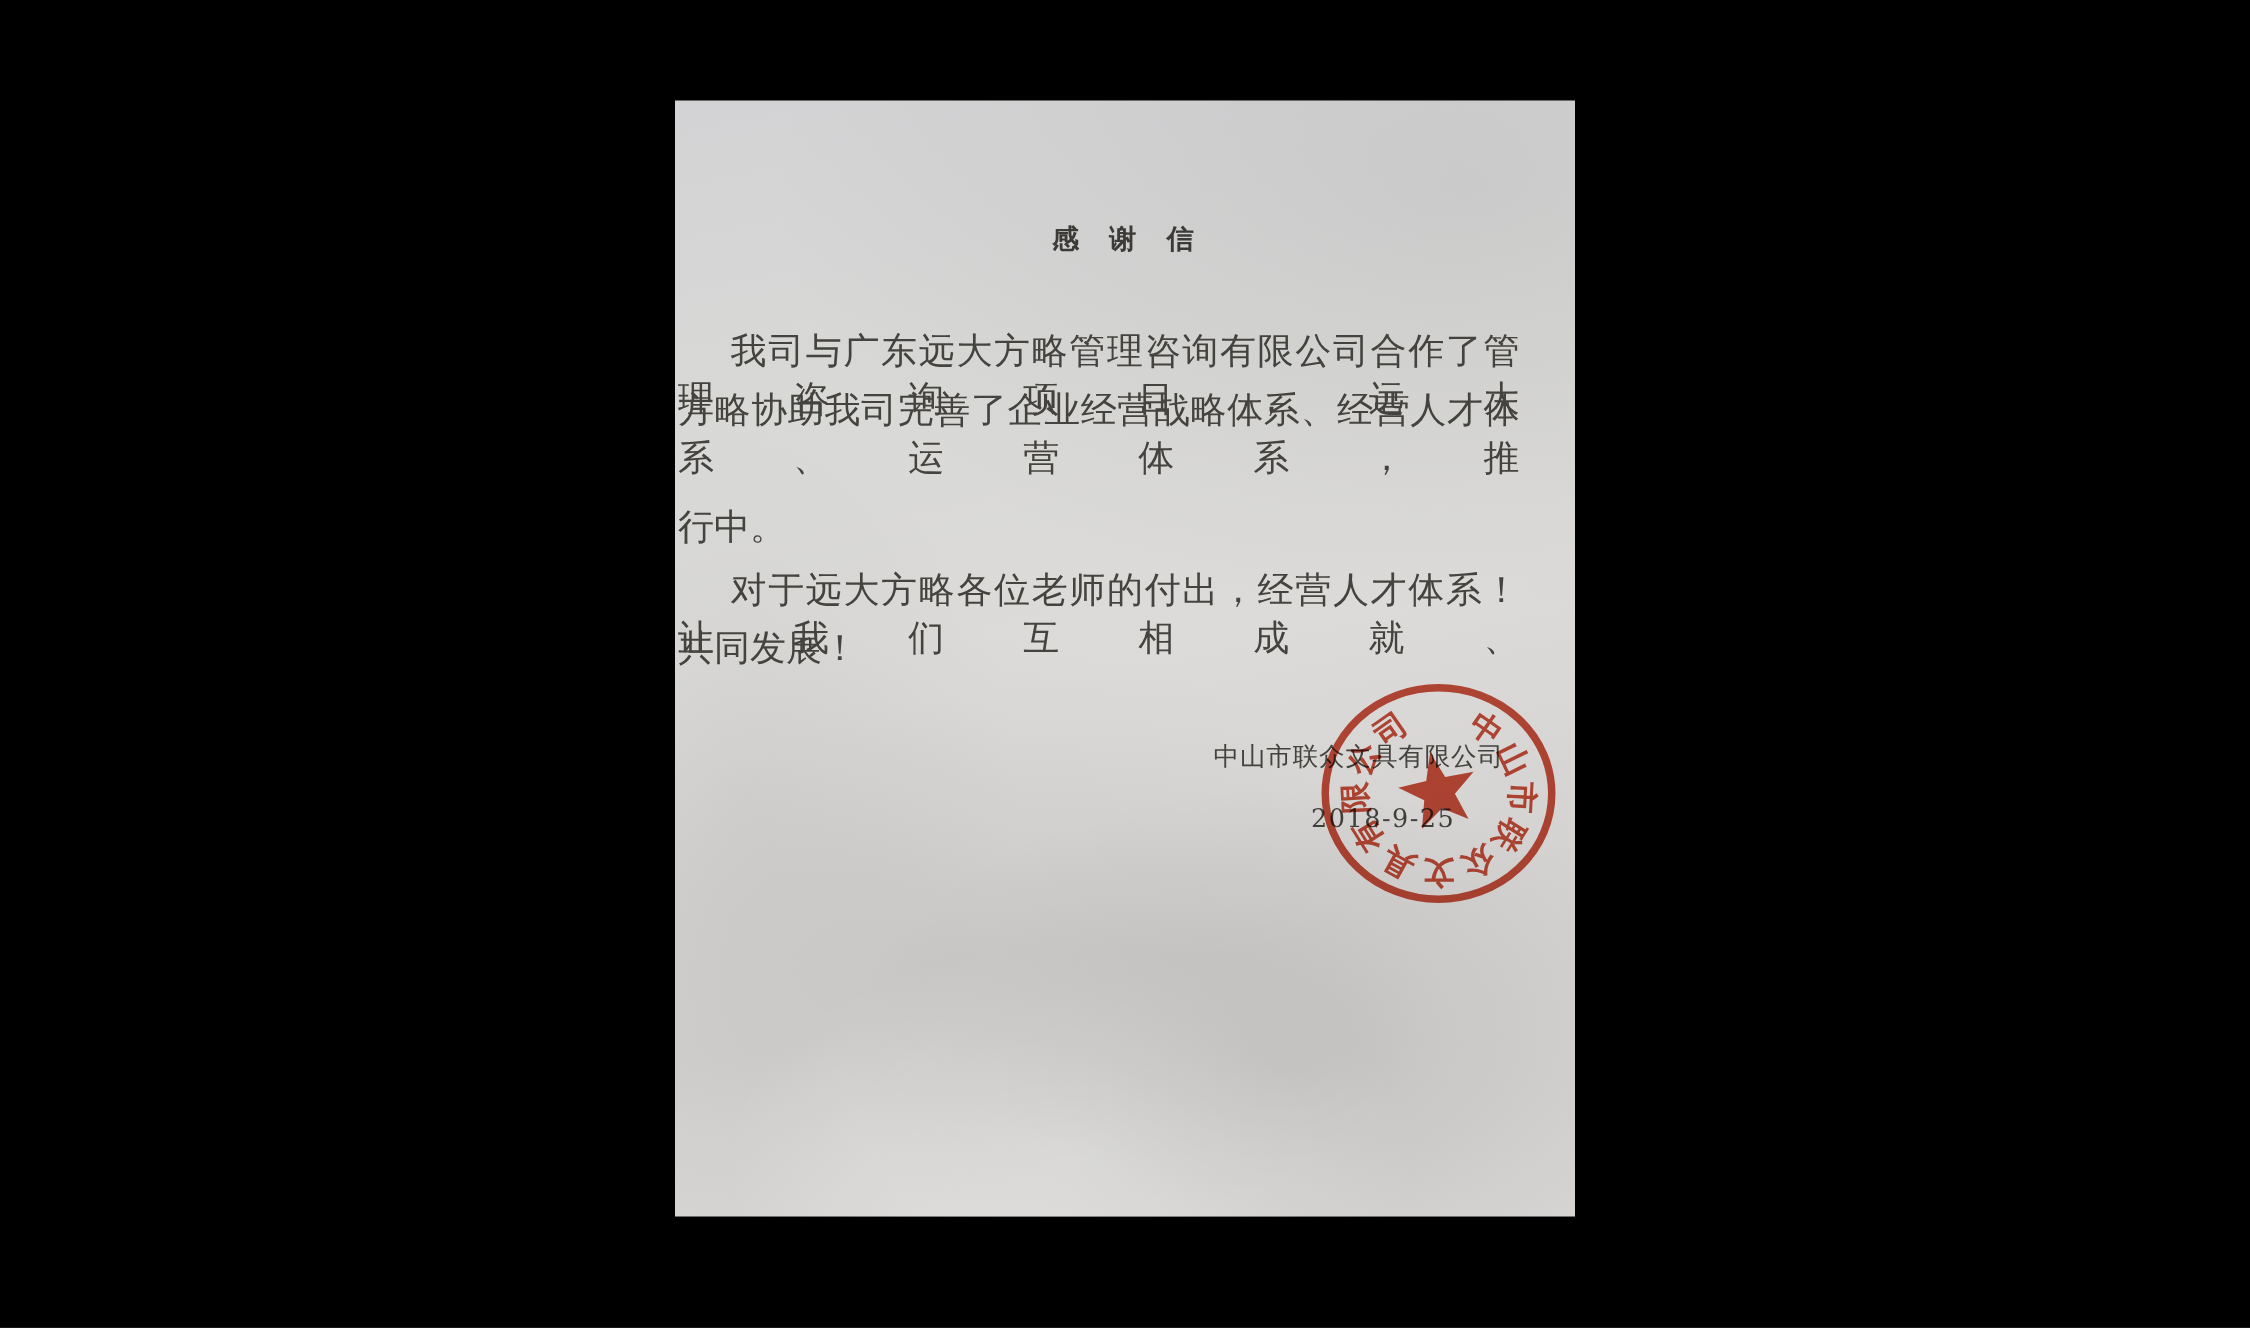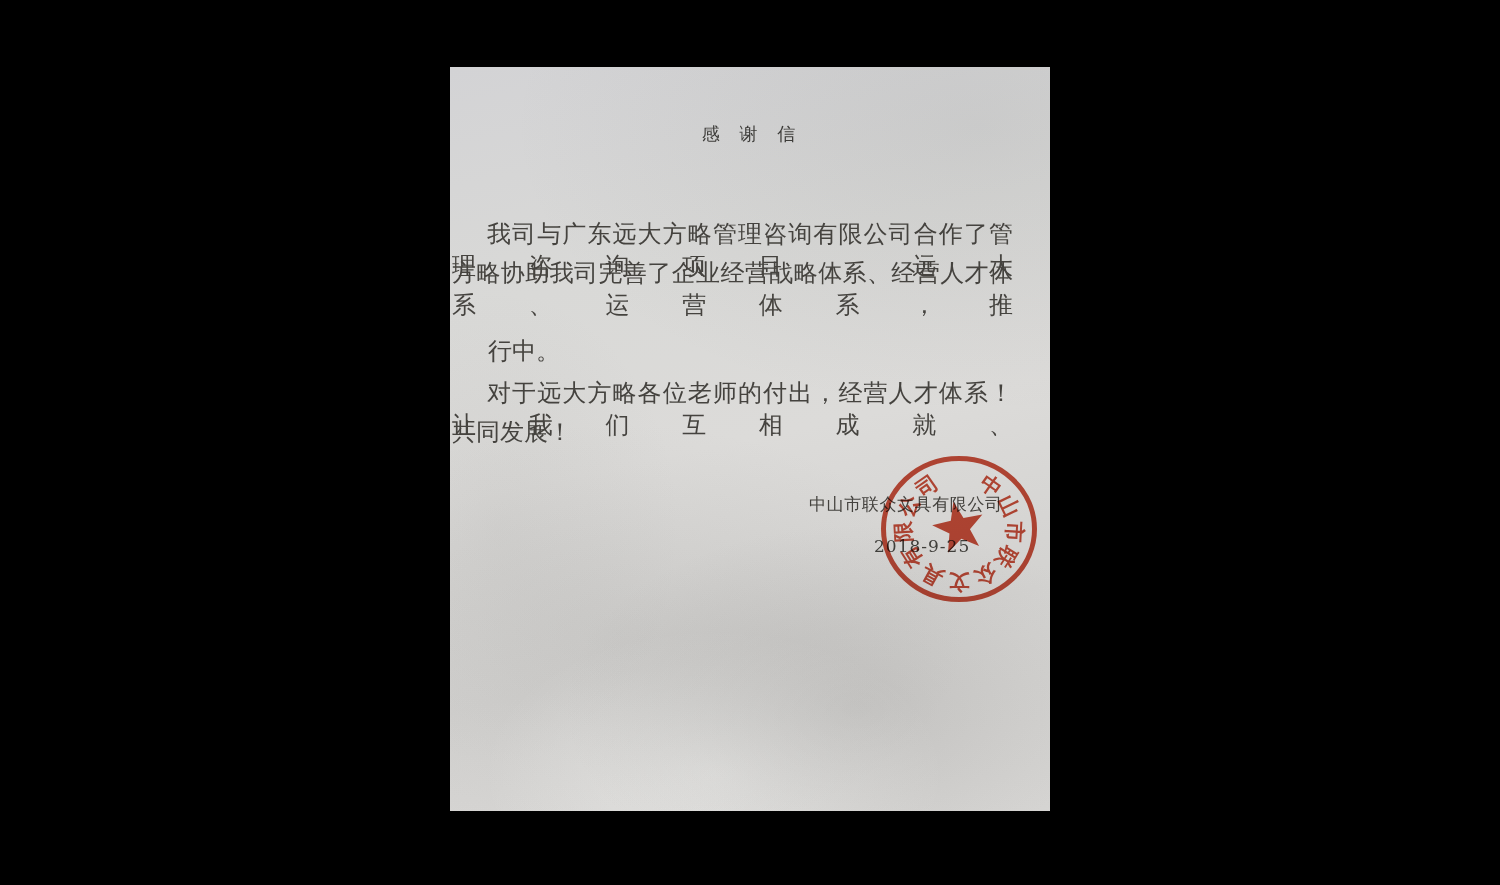--- a/index.html
+++ b/index.html
@@ -24,26 +24,26 @@
     background:
       radial-gradient(420px 260px at 68% 86%, rgba(122,121,119,0.20), rgba(122,121,119,0) 70%),
       radial-gradient(500px 300px at 28% 76%, rgba(130,130,128,0.13), rgba(130,130,128,0) 70%),
       radial-gradient(320px 200px at 44% 95%, rgba(248,248,246,0.45), rgba(248,248,246,0) 72%),
       radial-gradient(620px 380px at 88% 8%, rgba(108,110,114,0.12), rgba(108,110,114,0) 75%),
       radial-gradient(260px 340px at 8% 62%, rgba(140,140,138,0.10), rgba(140,140,138,0) 70%),
       linear-gradient(168deg, #d3d3d5 0%, #d9d9d7 28%, #dcdbd9 50%, #d3d2d0 74%, #d8d7d5 100%);
   }
   .title {
     position: absolute;
-    top: 55px;
+    top: 80px;
     left: 50%;
     transform: translateX(-48%);
     white-space: nowrap;
     font-size: 18px;
-    font-weight: 400;
+    font-weight: 700;
     letter-spacing: 7px;
     color: #3c3b38;
   }
   .bodyline {
     position: absolute;
     left: 2px;
     width: 561px;
     height: 26px;
     font-size: 24px;
     color: #45433f;
@@ -53,21 +53,21 @@
   .bodyline.just {
     white-space: normal;
     text-align: justify;
     text-align-last: justify;
     text-justify: inter-ideograph;
   }
   .bodyline.indent { text-indent: 35px; }
   .l1 { top: 151px; }
   .l2 { top: 190px; }
   .l3 { top: 228px; }
-  .l4 { top: 268px; margin-left: 36px; }
+  .l4 { top: 268px; }
   .l5 { top: 310px; }
   .l6 { top: 349px; }
   .company {
     position: absolute;
     left: 359px;
     top: 426px;
     font-size: 17px;
     letter-spacing: 0.6px;
     color: #44423e;
     white-space: nowrap;

